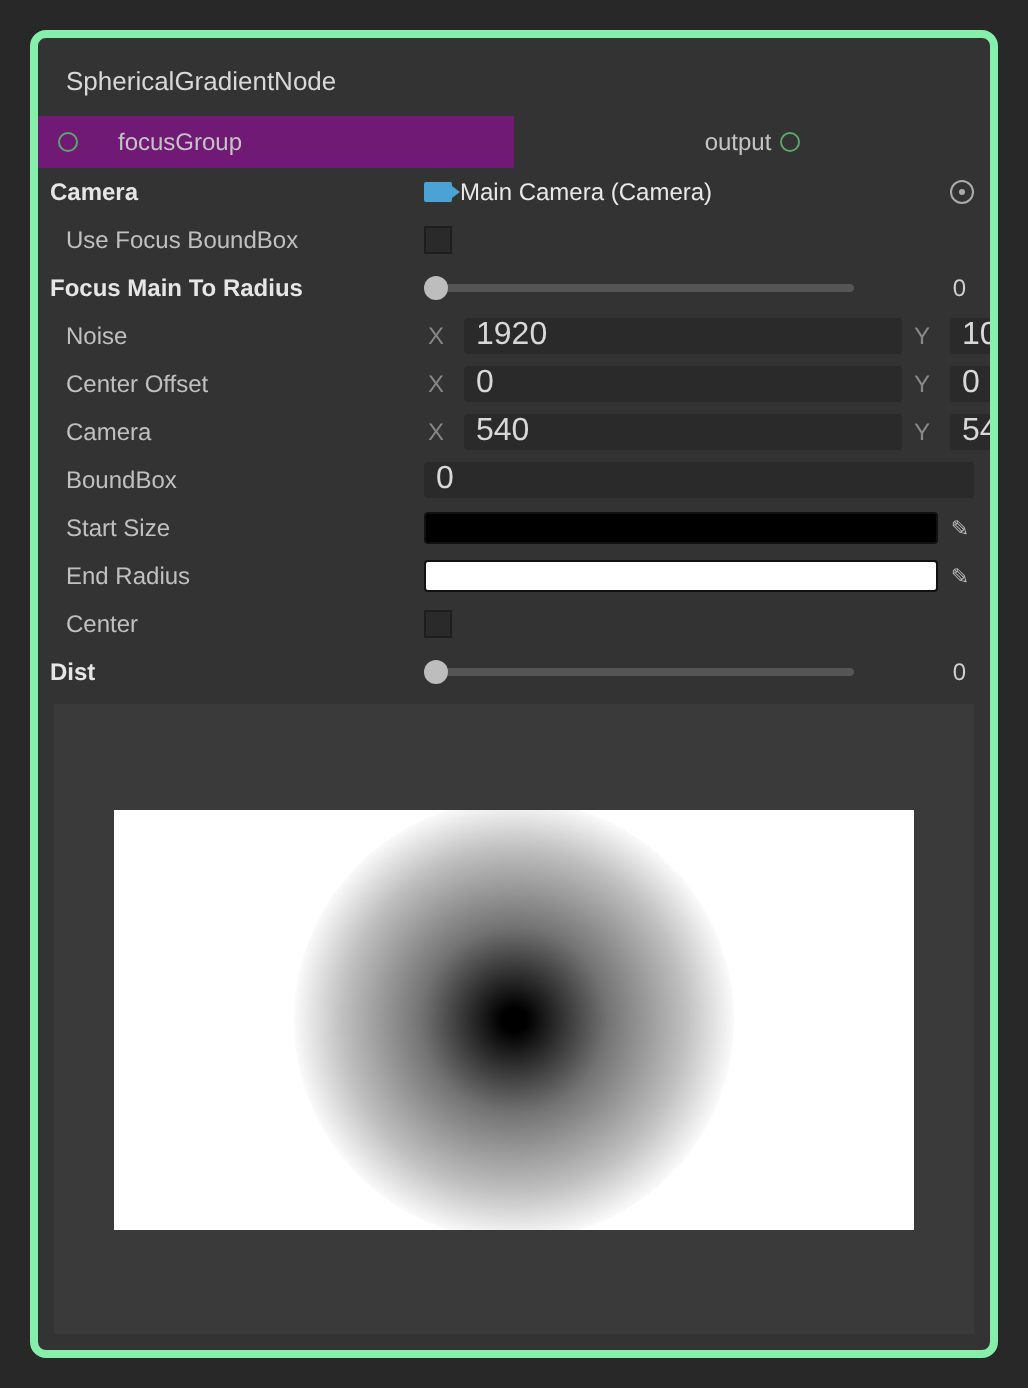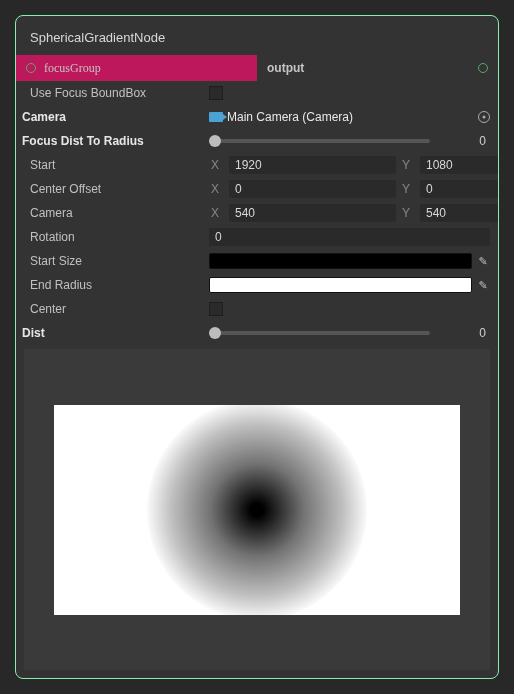--- a/index.html
+++ b/index.html
@@ -6,21 +6,21 @@
   body {
     background: #282828;
     font-family: -apple-system, BlinkMacSystemFont, "Segoe UI", Arial, sans-serif;
     font-size: 12px;
     color: #c4c4c4;
     width: 514px;
     height: 694px;
     padding: 15px;
   }
   .node {
-    border: 1px solid #86efac;
+    border: 4px solid #86efac;
     border-radius: 8px;
     background: #333333;
     width: 100%;
     height: 100%;
     display: flex;
     flex-direction: column;
     overflow: hidden;
   }
   .node-header {
     padding: 14px 14px 10px 14px;
@@ -31,28 +31,26 @@
     display: flex;
     height: 26px;
   }
   .port-left, .port-right {
     flex: 1;
     display: flex;
     align-items: center;
     padding: 0 10px;
   }
   .port-left {
-    background: #be185d;
-    gap: 8px;
-    font-family: Liberation Serif, serif;
+    background: #701a75;
+    gap: 20px;
   }
   .port-right {
-    justify-content: space-between;
+    justify-content: center;
     gap: 4px;
-    font-weight: bold;
   }
   .port-dot {
     width: 10px; height: 10px;
     border-radius: 50%;
     border: 1.5px solid #5aa869;
     background: transparent;
   }
   .props {
     padding: 0 8px 0 0;
   }
@@ -140,21 +138,21 @@
     color: #888;
     padding: 0 4px 0 2px;
     width: 16px;
   }
   .num-input {
     background: #2a2a2a;
     border: none;
     color: #d8d8d8;
     height: 18px;
     padding: 0 6px;
-    font-size: 12px;
+    font-size: 16px;
     flex: 1;
     min-width: 0;
     border-radius: 2px;
   }
   .num-input.full { width: 100%; }
   .color-swatch {
     flex: 1;
     height: 16px;
     border: 1px solid #111;
     border-radius: 2px;
@@ -203,47 +201,47 @@
     </div>
     <div class="port-right">
       <span>output</span>
       <span class="port-dot"></span>
     </div>
   </div>
 
   <div class="props">
 
     <div class="row">
-      <div class="label indent">Use Focus BoundBox</div>
-      <div class="controls">
-        <span class="checkbox"></span>
-      </div>
-    </div>
-
-    <div class="row">
       <div class="label bold">Camera</div>
       <div class="controls">
         <span class="cam-icon"></span>
         <span class="cam-text">Main Camera (Camera)</span>
         <span class="target-icon"></span>
       </div>
     </div>
 
     <div class="row">
-      <div class="label bold" style="padding-left:6px">Focus Dist To Radius</div>
+      <div class="label indent">Use Focus BoundBox</div>
+      <div class="controls">
+        <span class="checkbox"></span>
+      </div>
+    </div>
+
+    <div class="row">
+      <div class="label bold" style="padding-left:6px">Focus Main To Radius</div>
       <div class="controls slider-wrap">
         <div class="slider">
           <div class="slider-handle"></div>
         </div>
         <span class="slider-value">0</span>
       </div>
     </div>
 
     <div class="row">
-      <div class="label indent">Start</div>
+      <div class="label indent">Noise</div>
       <div class="controls">
         <span class="axis-label">X</span>
         <input class="num-input" value="1920" style="">
         <span class="axis-label">Y</span>
         <input class="num-input" value="1080" style="">
       </div>
     </div>
 
     <div class="row">
       <div class="label indent">Center Offset</div>
@@ -259,21 +257,21 @@
       <div class="label indent">Camera</div>
       <div class="controls">
         <span class="axis-label">X</span>
         <input class="num-input" value="540" style="">
         <span class="axis-label">Y</span>
         <input class="num-input" value="540" style="">
       </div>
     </div>
 
     <div class="row">
-      <div class="label indent">Rotation</div>
+      <div class="label indent">BoundBox</div>
       <div class="controls">
         <input class="num-input full" value="0" style="">
       </div>
     </div>
 
     <div class="row">
       <div class="label indent">Start Size</div>
       <div class="controls">
         <div class="color-swatch" style="background:#000"></div>
         <span class="eyedropper">✎</span>

